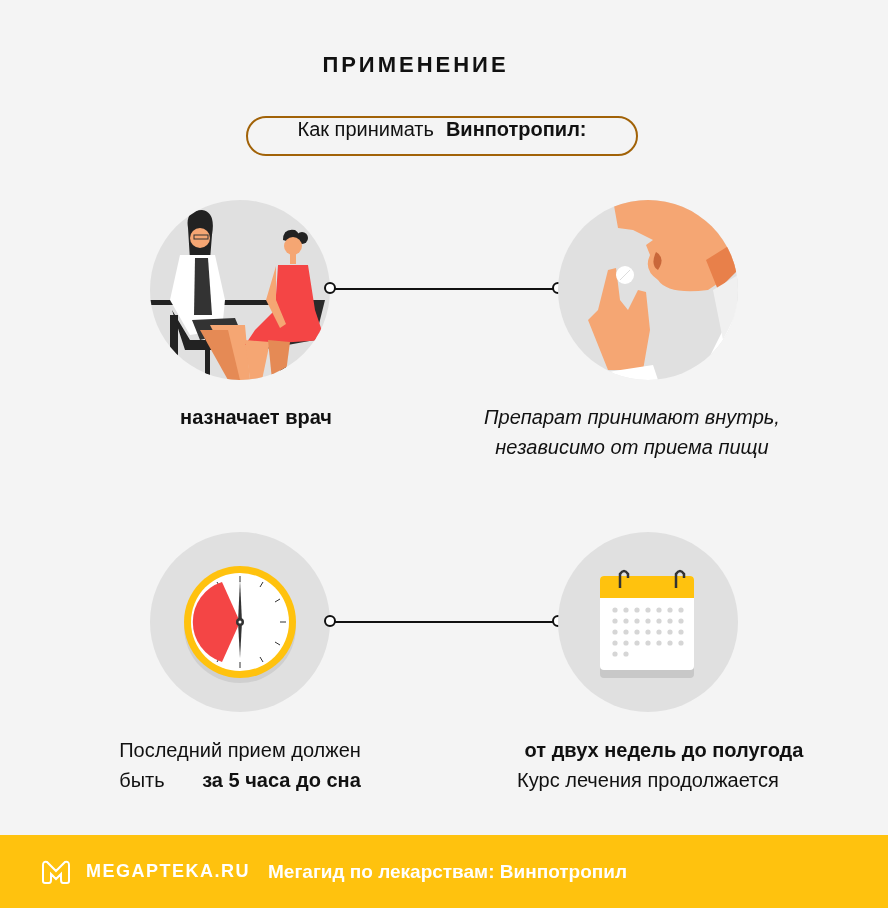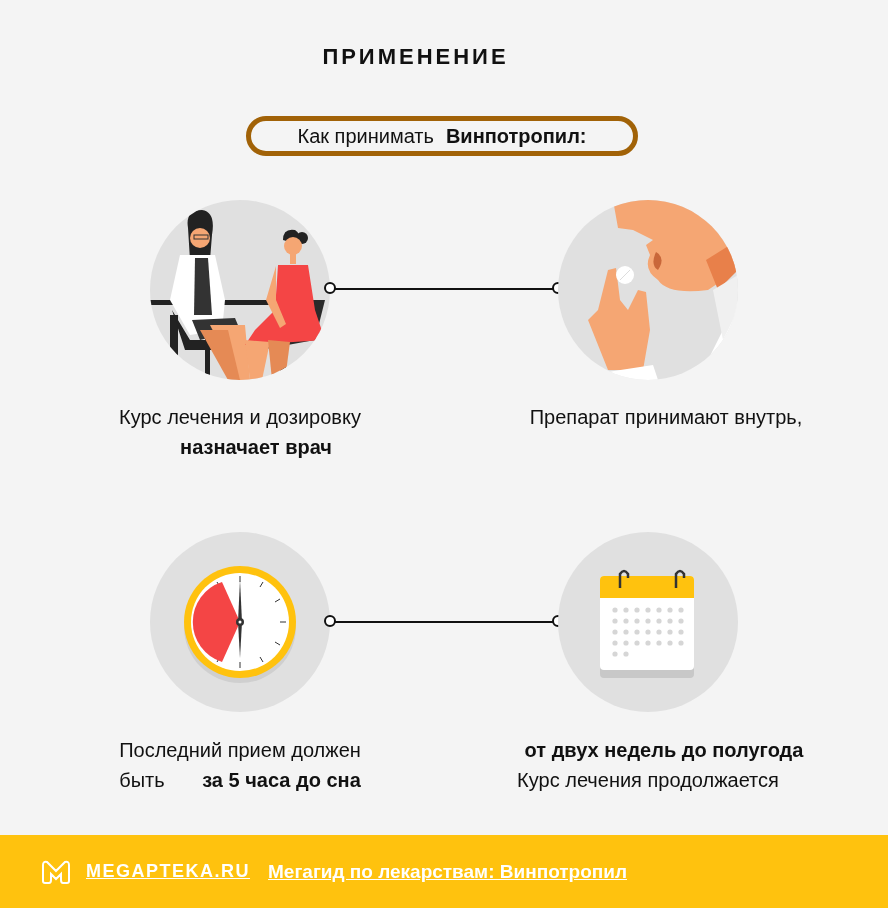--- a/index.html
+++ b/index.html
@@ -1,46 +1,46 @@
 <!DOCTYPE html>
 <html><head>
 <meta charset="utf-8">
 <style>
   html, body { margin: 0; padding: 0; }
   body {
     width: 888px; height: 908px; background: #f4f4f4; position: relative; overflow: hidden;
     font-family: "Liberation Sans", "DejaVu Sans", sans-serif; color: #111;
   }
   .title {
-    position: absolute; top: 44px; left: 0; width: 831px; text-align: center;
+    position: absolute; top: 52px; left: 0; width: 831px; text-align: center;
     font-size: 22px; font-weight: bold; letter-spacing: 3px; color: #111;
   }
   .pill {
     position: absolute; top: 116px; left: 246px; width: 392px; height: 40px;
-    border: 5px solid #a16207; border-radius: 22px; box-sizing: border-box;
-    display: flex; align-items: center; justify-content: center; font-size: 20px; color: #111;
+    border: 2px solid #a16207; border-radius: 22px; box-sizing: border-box;
+    display: flex; align-items: flex-start; justify-content: center; font-size: 20px; color: #111;
     background: #f4f4f4;
   }
   .pill b { font-weight: bold; margin-left: 12px; }
   .circle {
     position: absolute; width: 180px; height: 180px; border-radius: 50%; background: #e0e0e0; overflow: hidden;
   }
   .circle svg { width: 180px; height: 180px; display: block; }
   .connector { position: absolute; height: 2px; background: #111; }
   .dot {
     position: absolute; width: 8px; height: 8px; border: 2px solid #111; border-radius: 50%;
     background: #fff; box-sizing: content-box;
   }
   .caption {
     position: absolute; text-align: center; font-size: 20px; line-height: 30px; color: #111;
   }
   .caption b { font-weight: bold; margin-left: 32px; }
   .footer {
     position: absolute; left: 0; top: 835px; width: 888px; height: 73px; background: #ffc20e;
-    display: flex; align-items: center; color: #fff; text-decoration: underline;
+    display: flex; align-items: center; color: #fff;
   }
   .logo { margin-left: 40px; width: 32px; height: 26px; display: flex; }
   .brand { margin-left: 14px; font-size: 18px; font-weight: bold; letter-spacing: 1.5px; }
   .footer-text { margin-left: 18px; font-size: 19px; font-weight: bold; }
 </style>
 </head>
 <body>
 
 <div class="title">ПРИМЕНЕНИЕ</div>
 
@@ -91,25 +91,25 @@
     <path d="M140 180 L180 100 L180 180 Z" fill="#fff"></path>
     <path d="M155 90 L180 75 L180 110 L165 140 Z" fill="#f0f0f0"></path>
     <path d="M40 110 L50 70 L58 68 L62 100 L70 110 L80 90 L88 92 L92 130 L85 170 L50 170 L30 120 Z" fill="#f5a673"></path>
     <circle cx="67" cy="75" r="9" fill="#fff"></circle>
     <path d="M62 80 L72 70" stroke="#ddd" stroke-width="1"></path>
     <path d="M30 175 L95 165 L100 180 L30 180 Z" fill="#fff"></path>
   </svg>
 </div>
 
 <div class="caption" style="left:60px; top:402px; width:360px;">
-  <div>Курс лечения и дозировку</div>
   <div><b>назначает врач</b></div>
 </div>
-<div class="caption" style="left:476px; top:402px; width:380px;">
+<div class="caption" style="left:442px; top:402px; width:380px;font-style:italic;">
   <div>Препарат принимают внутрь,</div>
+  <div>независимо от приема пищи</div>
 </div>
 
 <div class="circle" style="left:150px; top:532px;">
   <svg viewBox="0 0 180 180">
     <circle cx="90" cy="95" r="56" fill="#cfcfcf"></circle>
     <circle cx="90" cy="90" r="56" fill="#ffc20e"></circle>
     <circle cx="90" cy="90" r="49" fill="#fff"></circle>
     <g stroke="#333" stroke-width="1">
       <line x1="90" y1="44" x2="90" y2="50"></line>
         <line x1="90" y1="130" x2="90" y2="136"></line>

